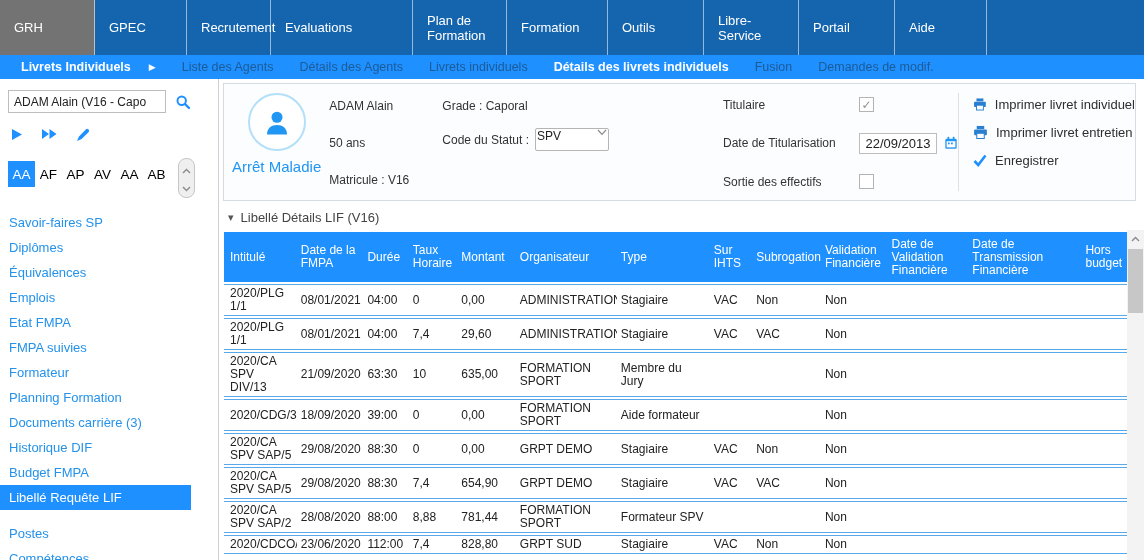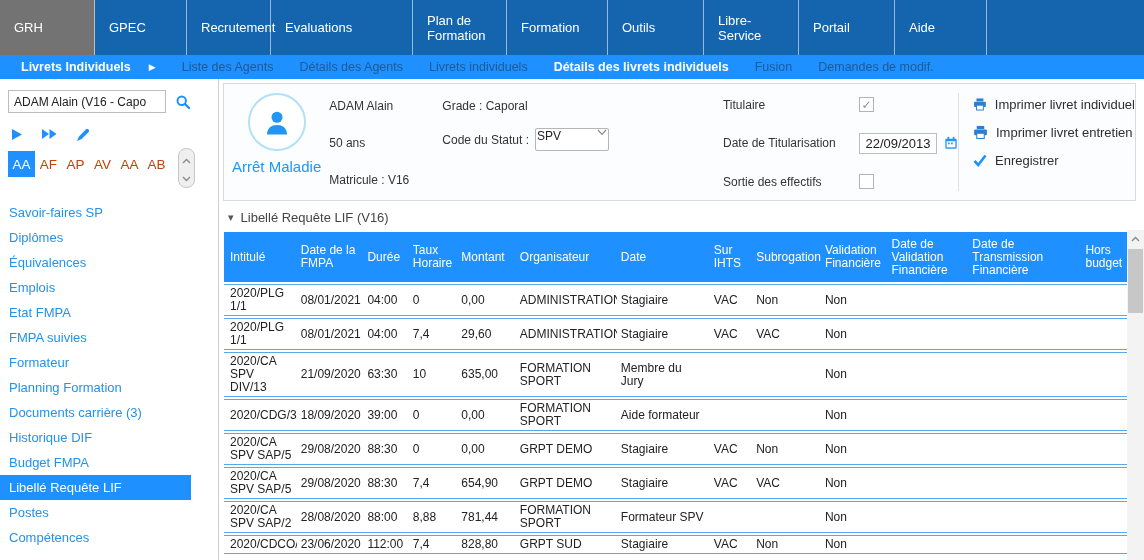--- a/index.html
+++ b/index.html
@@ -27,28 +27,28 @@
   
   .content { flex:1; display:flex; overflow:hidden; }
 
   
   .sidebar { width:219px; border-right:1px solid #d0d0d0; background:#fff; padding-top:11px; flex-shrink:0; overflow:hidden; }
   .search-row { display:flex; align-items:center; margin-left:8px; }
   .search-input { width:158px; height:23px; border:1px solid #bdbdbd; font-size:12px; padding:2px 5px; color:#222; font-family:inherit; }
   .search-icon { margin-left:9px; display:flex; }
   .icon-row { display:flex; align-items:center; gap:19px; margin:13px 0 0 11px; height:16px; }
   .icon-row > span { display:flex; cursor:pointer; }
-  .letter-row { display:flex; margin:9px 0 0 8px; align-items:flex-start; }
-  .letter-tab { width:27px; height:26px; display:flex; align-items:center; justify-content:center; font-size:13.5px; color:#c2410c; cursor:pointer; }
+  .letter-row { display:flex; margin:19px 0 0 8px; align-items:flex-start; }
+  .letter-tab { width:27px; height:26px; display:flex; align-items:center; justify-content:center; font-size:13.5px; color:#000000; cursor:pointer; }
   .letter-tab.active { background:#1e90ff; color:#fff; }
   .letter-spinner { margin-left:8px; width:17px; height:40px; margin-top:-3px; background:#efefef; border:1px solid #c6c6c6; border-radius:8px; display:flex; flex-direction:column; align-items:center; justify-content:space-evenly; cursor:pointer; }
   .side-menu { margin-top:12px; }
   .menu-item { height:25px; line-height:25px; padding-left:9px; font-size:13px; color:#2492ea; width:191px; cursor:pointer; white-space:nowrap; overflow:hidden; }
   .menu-item.active { background:#1e90ff; color:#fff; }
-  .menu-item.gap { }
+  .menu-item.gap { margin-top:11px; }
 
   
   .main { flex:1; background:#fff; padding:4px 0 0 4px; display:flex; flex-direction:column; overflow:hidden; }
 
   
   .card { border:1px solid #d5dbe1; background:#fcfdfe; height:118px; display:flex; margin-right:8px; flex-shrink:0; }
   .col-avatar { width:108px; display:flex; flex-direction:column; align-items:center; padding-top:9px; }
   .avatar-circle { width:58px; height:58px; border-radius:50%; border:2px solid #b3e0f8; background:#fff; display:flex; align-items:center; justify-content:center; }
   .status-banner { margin-top:7px; font-size:15px; color:#2196f3; white-space:nowrap; }
   .col-info { width:116px; padding:15px 0 13px; display:flex; flex-direction:column; justify-content:space-between; font-size:12px; color:#333; }
@@ -302,21 +302,21 @@
             <svg width="14" height="13" viewBox="0 0 14 13">
               <polyline points="1.5,7 5.2,11 12.5,1.5" fill="none" stroke="#1e90ff" stroke-width="2.6"></polyline>
             </svg>
             <span>Enregistrer</span>
           </div>
         </div>
       </div>
 
       <div class="section-row">
         <span class="collapse-icon">▾</span>
-        <span>Libellé Requête LIF (V16)</span>
+        <span>Libellé Détails LIF (V16)</span>
       </div>
 
       <div class="lower">
         <div class="table-wrap">
           <table>
             <colgroup>
               <col style="width:72px">
                 <col style="width:66px">
                 <col style="width:45px">
                 <col style="width:48px">
@@ -331,21 +331,21 @@
               <col style="width:45px">
             </colgroup>
             <thead>
                 <tr>
                   <th>Intitulé</th>
                   <th>Date de la FMPA</th>
                   <th>Durée</th>
                   <th>Taux Horaire</th>
                   <th>Montant</th>
                   <th>Organisateur</th>
-                  <th>Date</th>
+                  <th>Type</th>
                   <th>Sur IHTS</th>
                   <th>Subrogation</th>
                   <th>Validation Financière</th>
                   <th>Date de Validation Financière</th>
                   <th>Date de Transmission Financière</th>
                   <th>Hors budget</th>
                 </tr>
               </thead>
             <tbody>
                 <tr>

